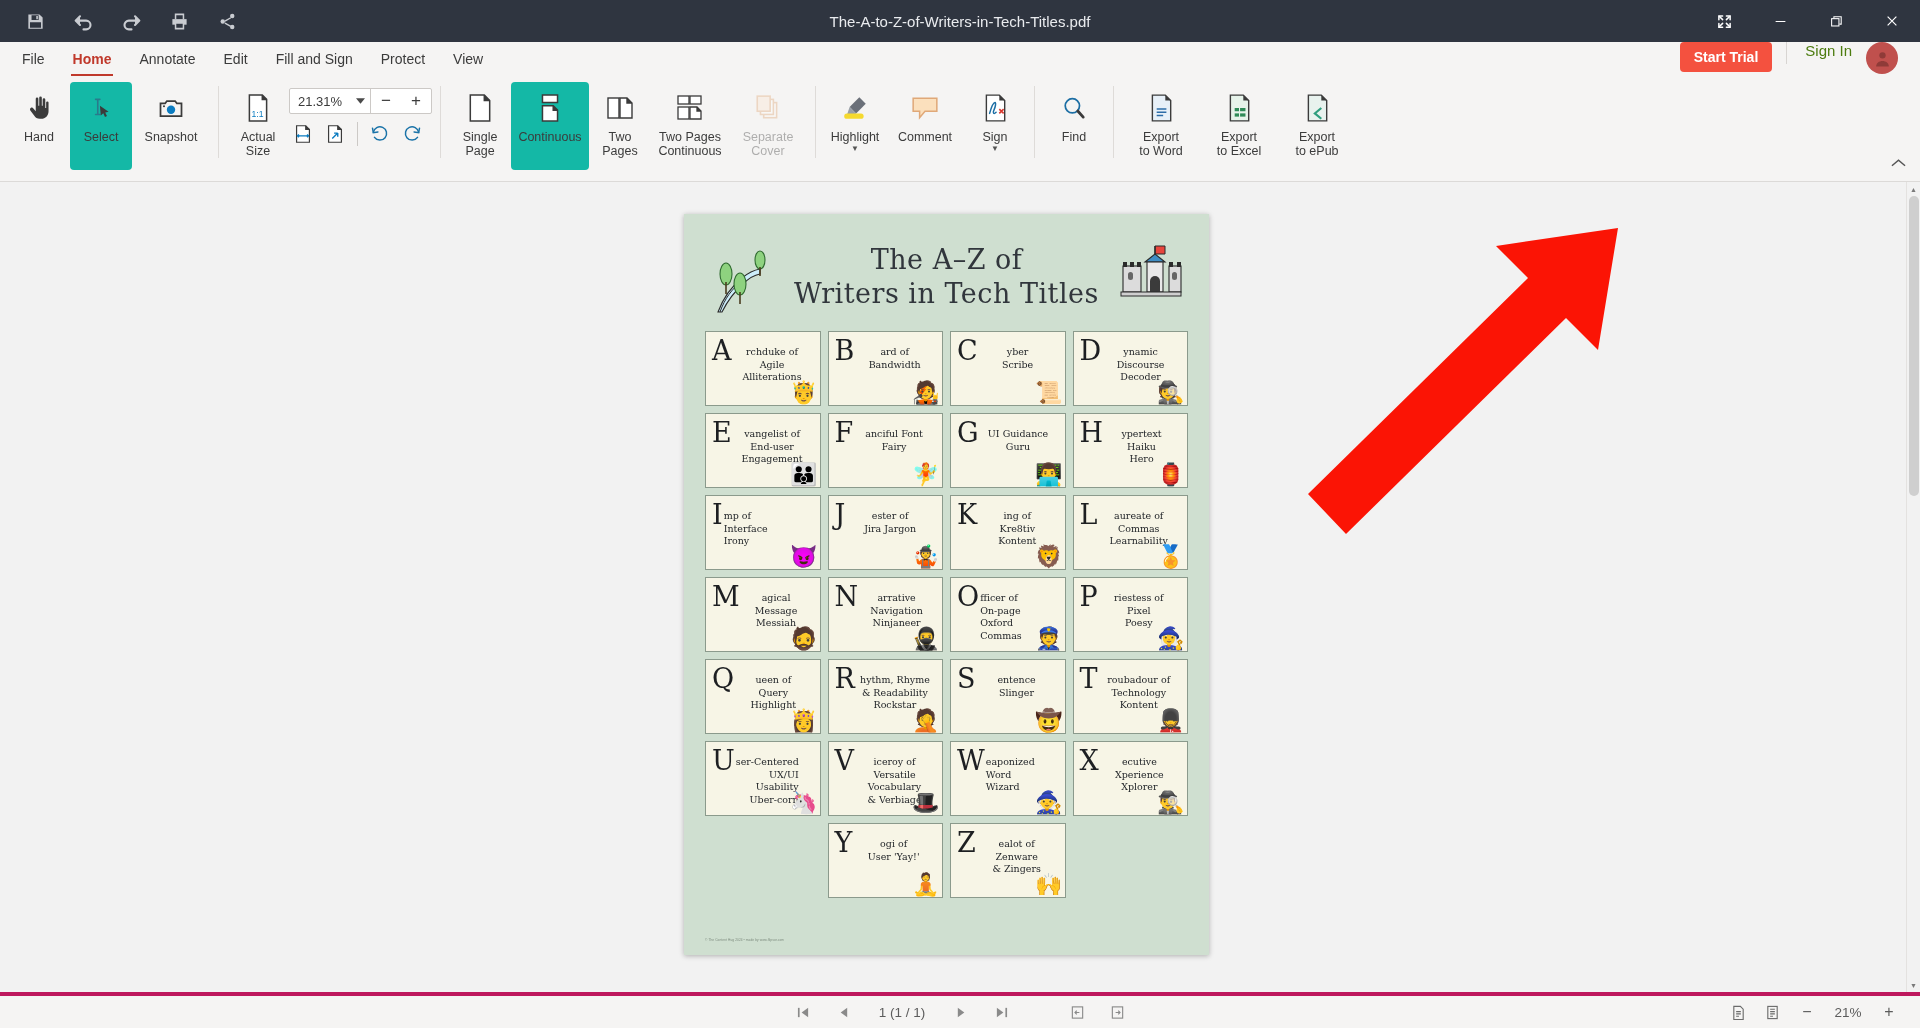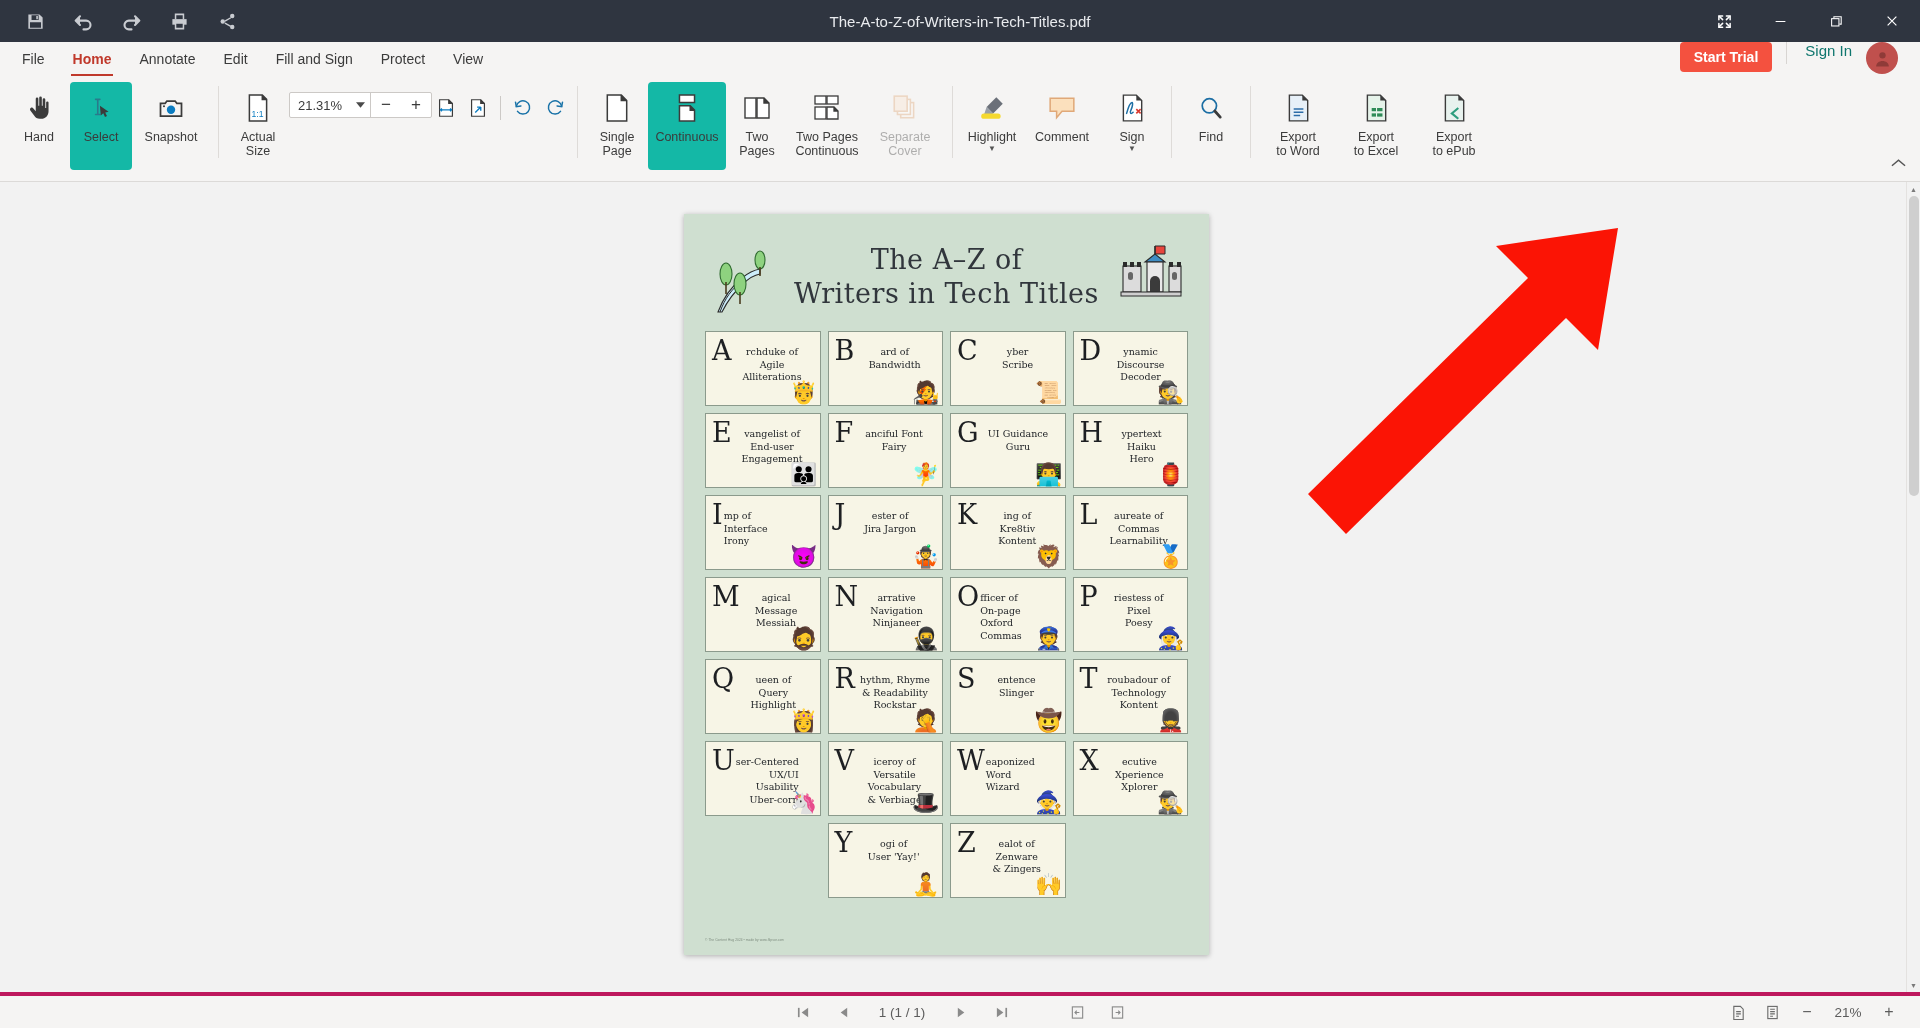--- a/index.html
+++ b/index.html
@@ -48,21 +48,21 @@
   .menu-right {
     margin-left: auto; display: flex; align-items: flex-start;
     gap: 0px; padding-right: 22px;
   }
   .trial-btn {
     background: #f4513f; color: #fff; font-size: 14px; font-weight: bold;
     border: none; border-radius: 4px; padding: 7px 14px; cursor: pointer;
     margin-right: 14px;
   }
   .menu-sep { width: 1px; height: 22px; background: #d8d5d2; margin-right: 18px; }
-  .signin { font-size: 15px; color: #0f766e; cursor: pointer; margin-right: 14px; }
+  .signin { font-size: 15px; color: #4d7c0f; cursor: pointer; margin-right: 14px; }
   .avatar {
     width: 32px; height: 32px; border-radius: 50%; background: #c0504d;
     display: flex; align-items: center; justify-content: center; cursor: pointer;
   }
   .avatar svg { fill: #8f3b38; }
 
   
   .ribbon {
     height: 106px; background: #f5f4f3; display: flex;
     align-items: flex-start; padding: 6px 0 0 8px;
@@ -80,21 +80,21 @@
   .rb-ico { height: 36px; display: flex; align-items: center; justify-content: center; }
   .rb-lbl {
     font-size: 12.5px; color: #3b3b3b; text-align: center;
     line-height: 13.5px; margin-top: 5px; width: 70px;
   }
   .rb-item.wide { width: 78px; min-width: 78px; }
   .rb-item.wide .rb-lbl { width: 82px; }
   .rb-caret { font-size: 8px; color: #555; line-height: 6px; margin-top: 1px; }
 
   
-  .zoomgrp { display: flex; flex-direction: row; padding-top: 6px; }
+  .zoomgrp { display: flex; flex-direction: column; padding-top: 6px; }
   .zoomrow { display: flex; align-items: center; gap: 0px; }
   .zoom-box {
     display: flex; align-items: center; border: 1px solid #ccc9c6;
     background: #fff; height: 26px; border-radius: 2px;
   }
   .zoom-val {
     width: 60px; font-size: 13px; color: #3b3b3b;
     padding-left: 8px; border: none; outline: none; background: transparent;
   }
   .zoom-caret {

